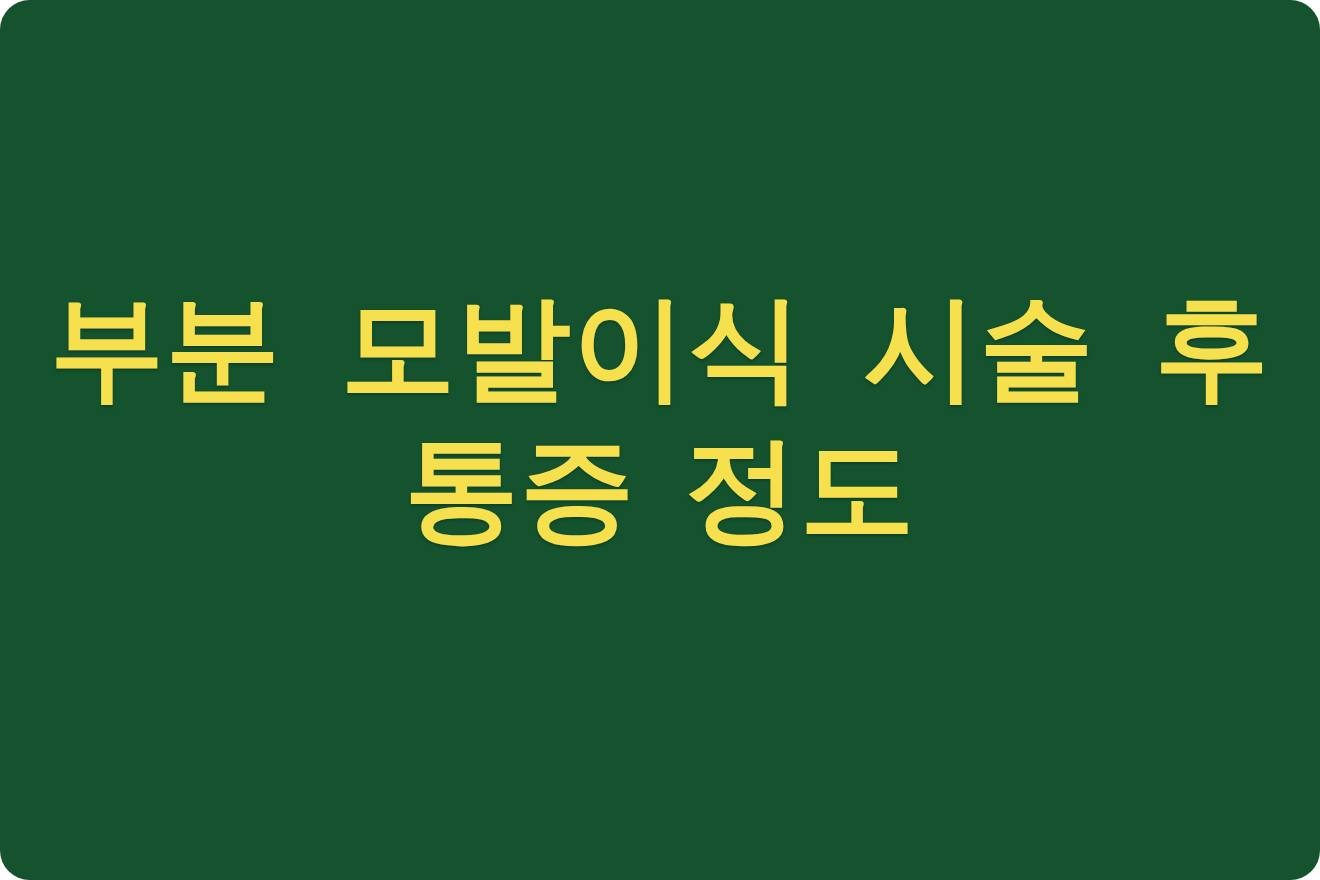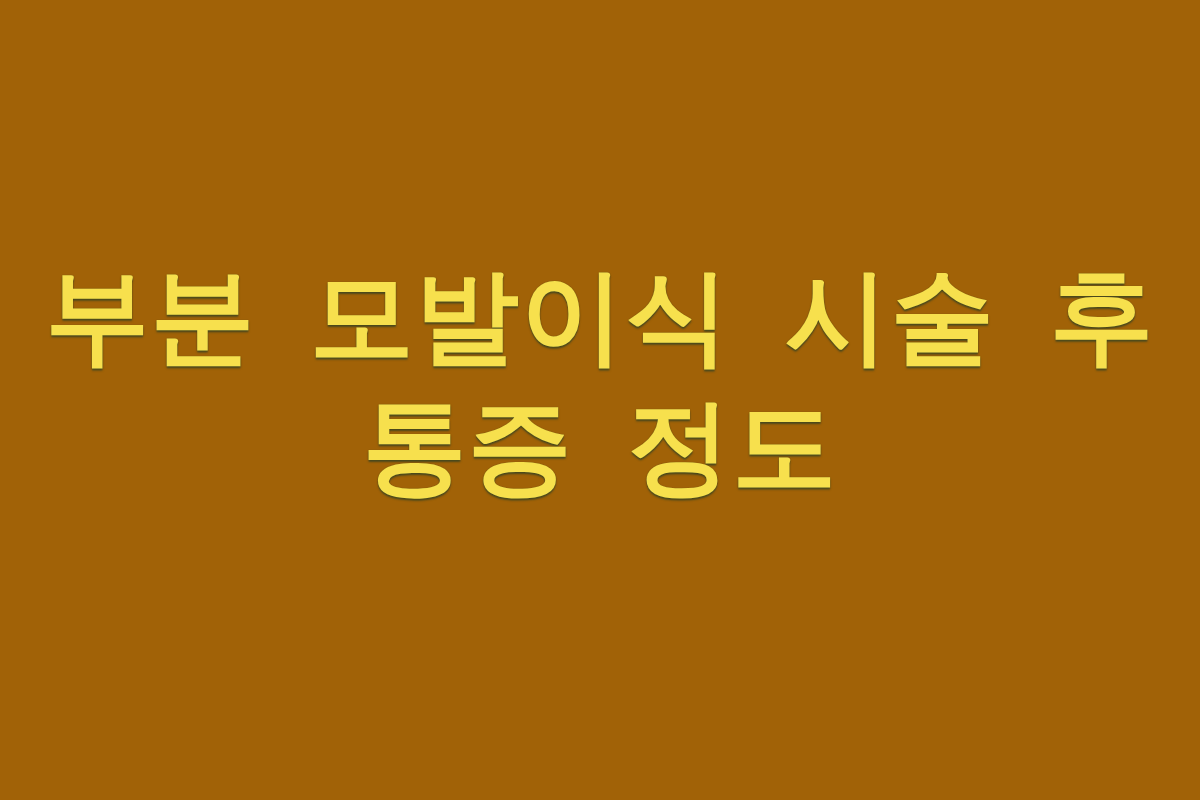--- a/index.html
+++ b/index.html
@@ -58,22 +58,22 @@
       0 2px 2px rgba(5, 52, 46, 0.55),
       0 0 1px rgba(5, 52, 46, 0.40);
   }
 
   .headline-line.line-1 { font-size: 104px; }
   .headline-line.line-2 { font-size: 104px; }
 </style>
 </head>
 <body>
 
-<div id="banner" style="background-color: #a16207;">
+<div id="banner" style="background-color: #14532d; border-radius: 27px;">
 
   <div id="headline">
 
     <span class="headline-line line-1" style="color: rgb(247, 224, 77); text-shadow: rgba(5, 52, 46, 0.55) 0px 2px 2px, rgba(5, 52, 46, 0.4) 0px 0px 1px;">부분 모발이식 시술 후</span>
 
-    <span class="headline-line line-2" style="color: rgb(247, 224, 77); text-shadow: rgba(5, 52, 46, 0.55) 0px 2px 2px, rgba(5, 52, 46, 0.4) 0px 0px 1px;">통증 정도</span>
+    <span class="headline-line line-2" style="color: rgb(247, 224, 77); text-shadow: rgba(5, 52, 46, 0.55) 0px 2px 2px, rgba(5, 52, 46, 0.4) 0px 0px 1px; font-family: Liberation Serif, serif;">통증 정도</span>
 
   </div>
 </div>
 
 </body></html>

